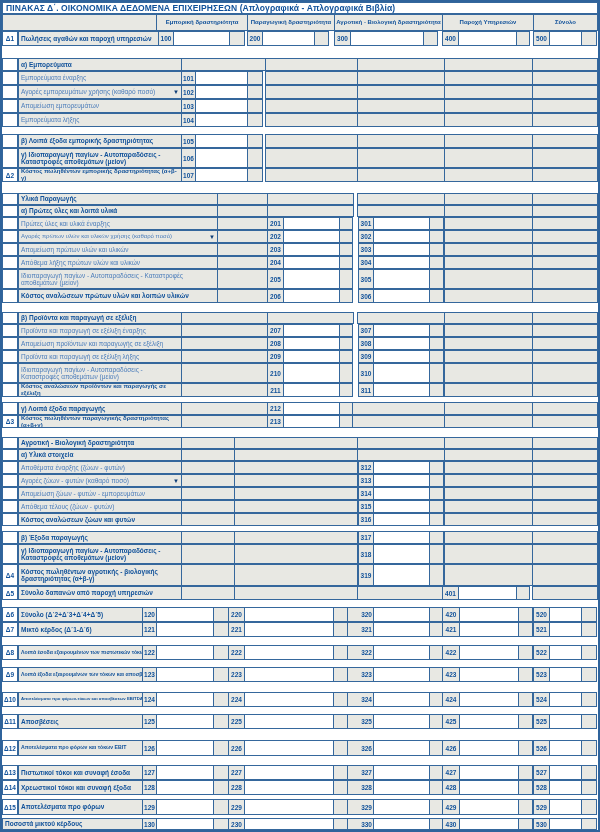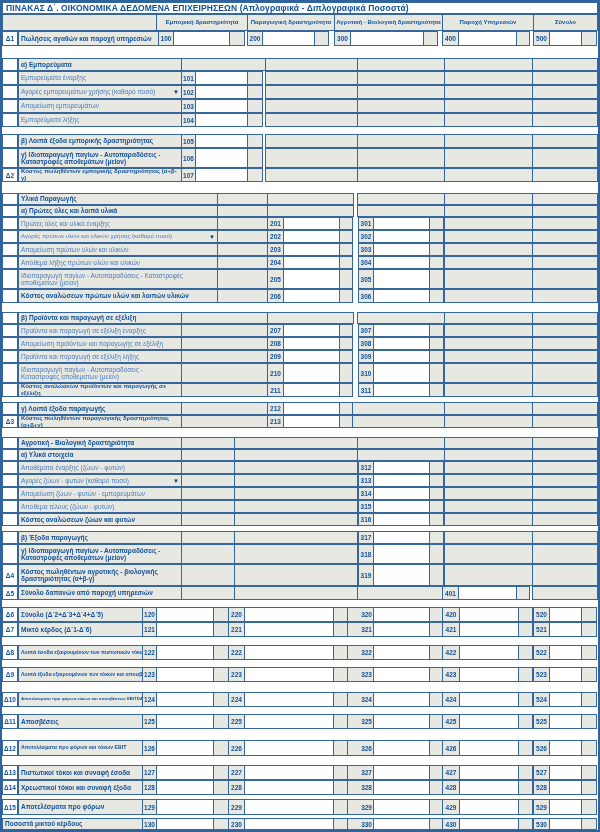--- a/index.html
+++ b/index.html
@@ -25,21 +25,21 @@
     font-size:6.5px;font-weight:bold;color:#10519a;}
   .code.cr{justify-content:flex-end;padding-right:1px;}
   .input{background:#fff;}
   .aux{background:#e8e8e3;}
 </style>
 </head>
 <body>
 
 <div class="form">
   <div class="frow" style="height:12px">
-    <div class="cell title-cell" style="left:0;width:596px">ΠΙΝΑΚΑΣ Δ΄. ΟΙΚΟΝΟΜΙΚΑ ΔΕΔΟΜΕΝΑ ΕΠΙΧΕΙΡΗΣΕΩΝ (Απλογραφικά - Διπλογραφικά Ποσοστά)</div>
+    <div class="cell title-cell" style="left:0;width:596px">ΠΙΝΑΚΑΣ Δ΄. ΟΙΚΟΝΟΜΙΚΑ ΔΕΔΟΜΕΝΑ ΕΠΙΧΕΙΡΗΣΕΩΝ (Απλογραφικά - Απλογραφικά Βιβλία)</div>
   </div>
   <div class="frow" style="height:17px">
     <div class="cell" style="left:0;width:155px"></div>
     <div class="cell ch" style="left:154px;width:92px">Εμπορική δραστηριότητα</div>
     <div class="cell ch" style="left:245px;width:88px">Παραγωγική δραστηριότητα</div>
     <div class="cell ch" style="left:332px;width:109px">Αγροτική - Βιολογική δραστηριότητα</div>
     <div class="cell ch" style="left:440px;width:92px">Παροχή Υπηρεσιών</div>
     <div class="cell ch" style="left:531px;width:65px">Σύνολο</div>
   </div>
   <div>

